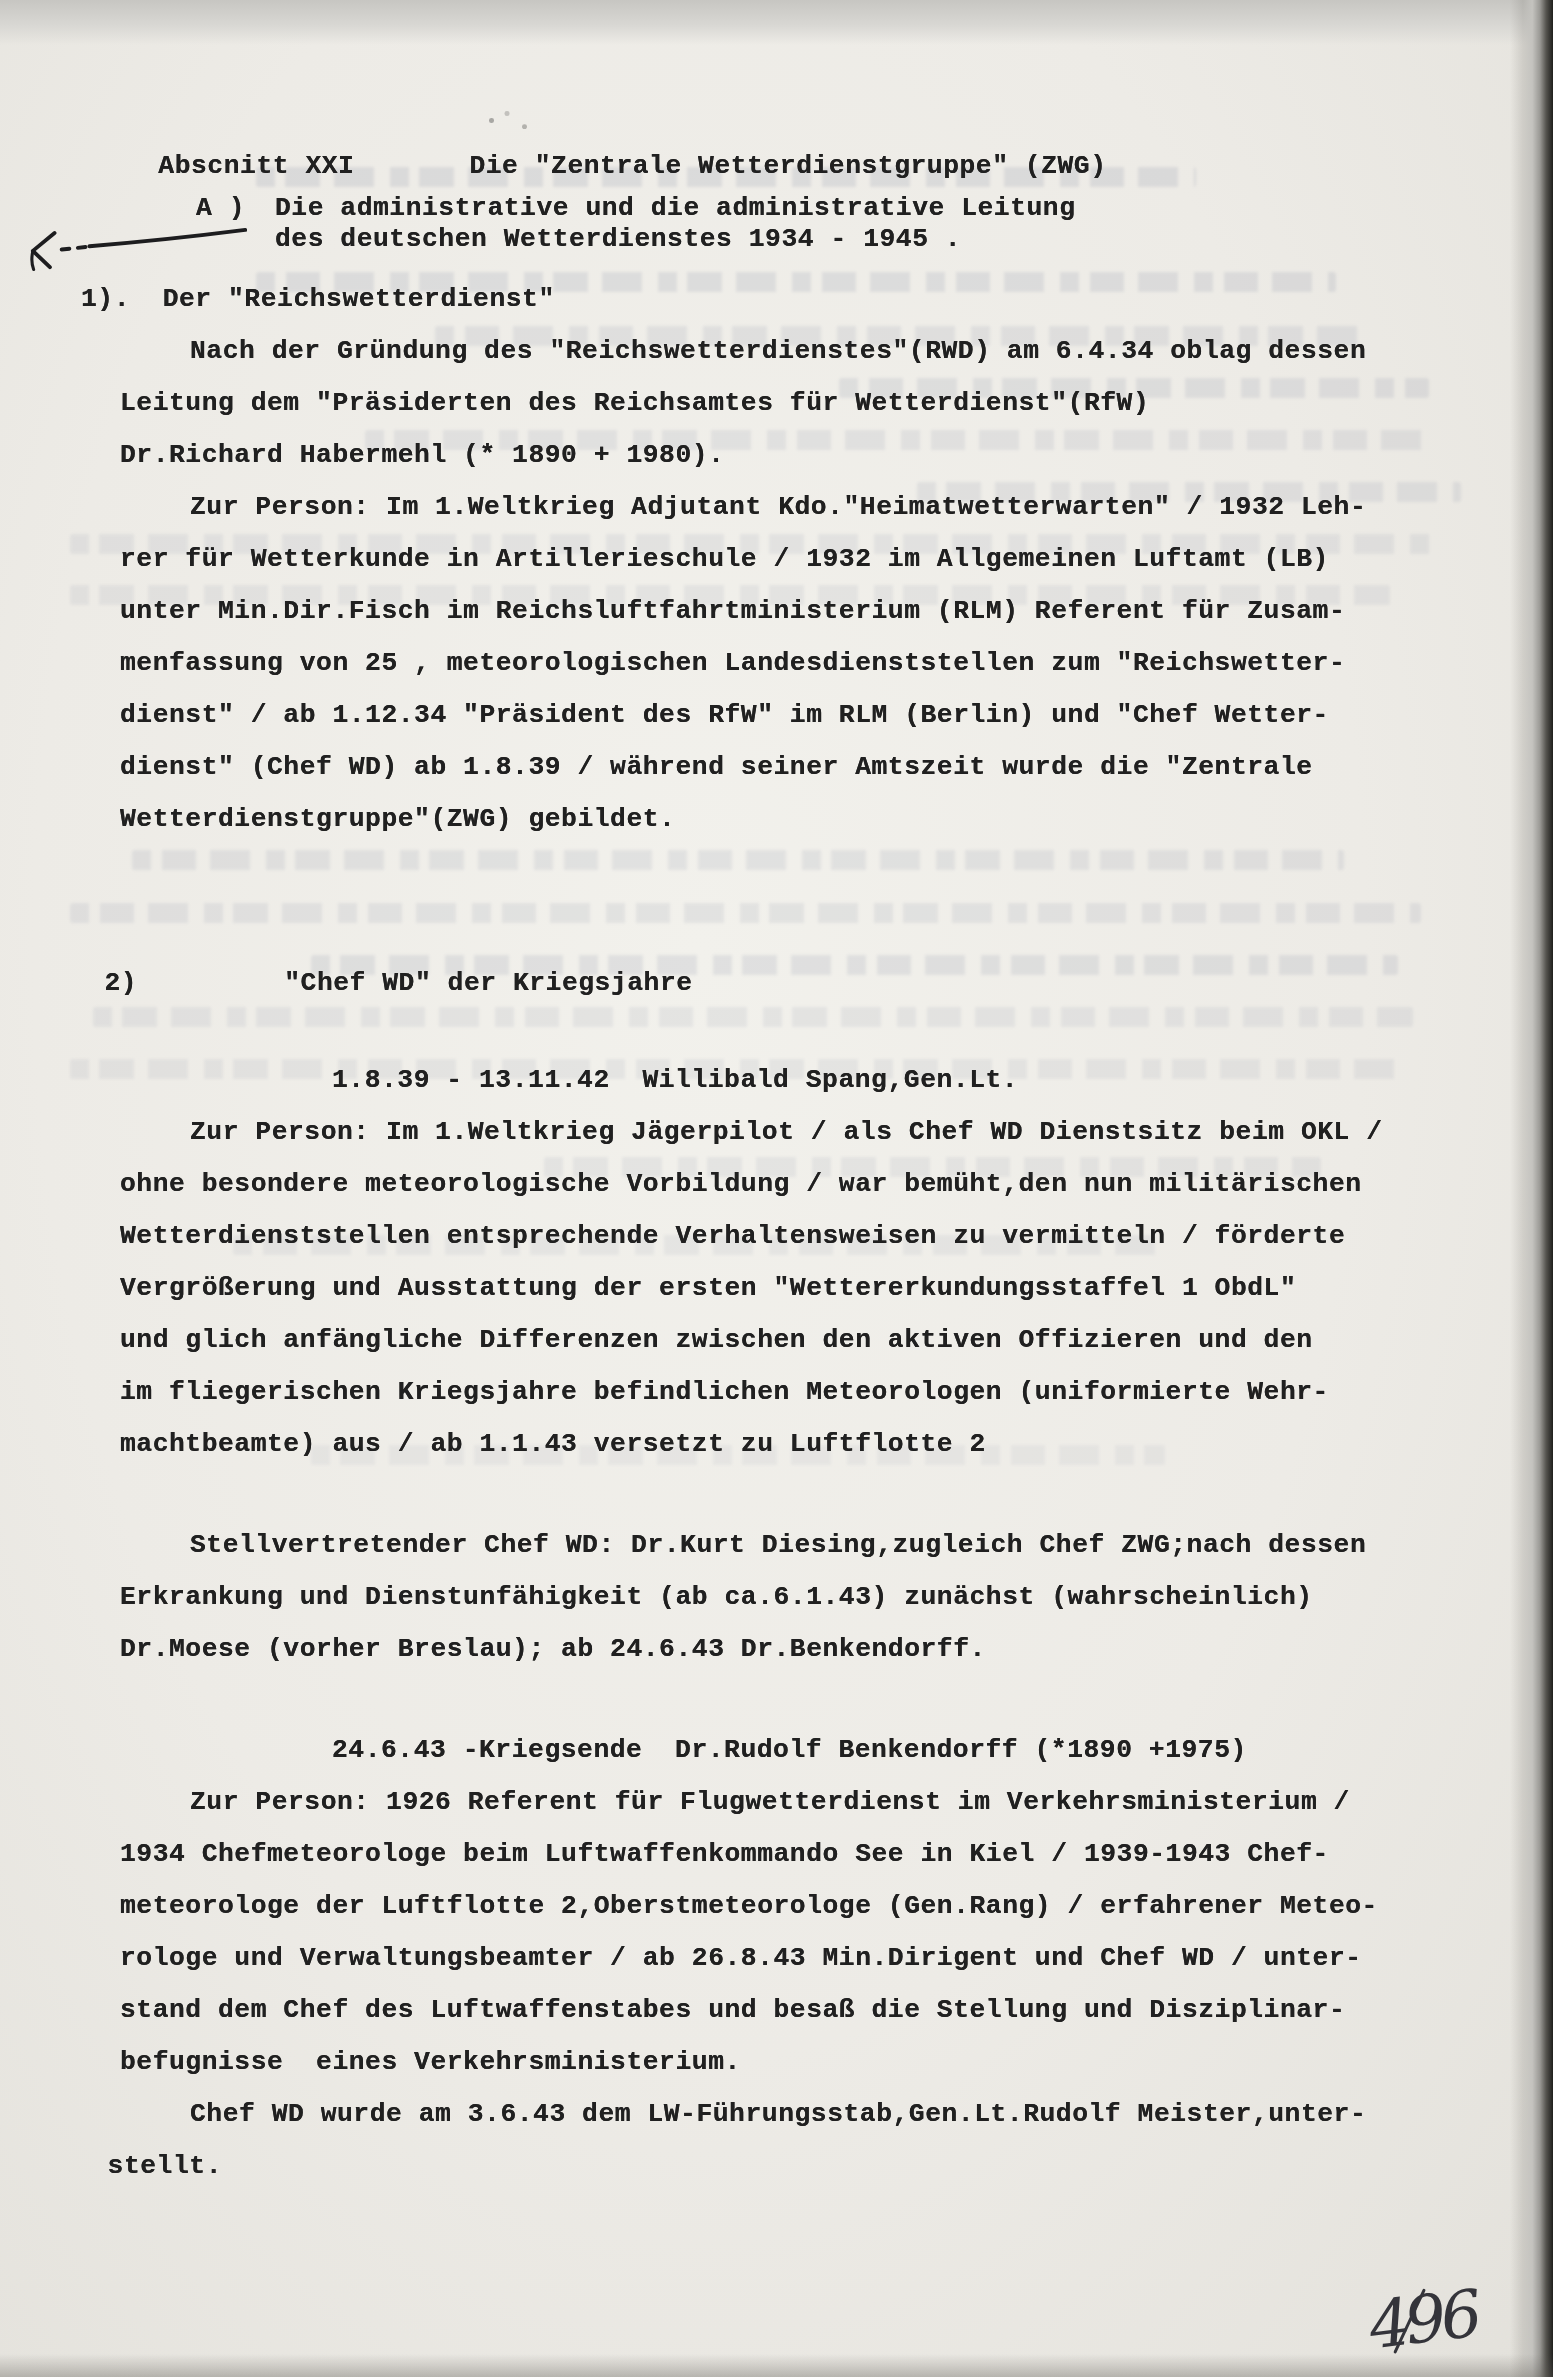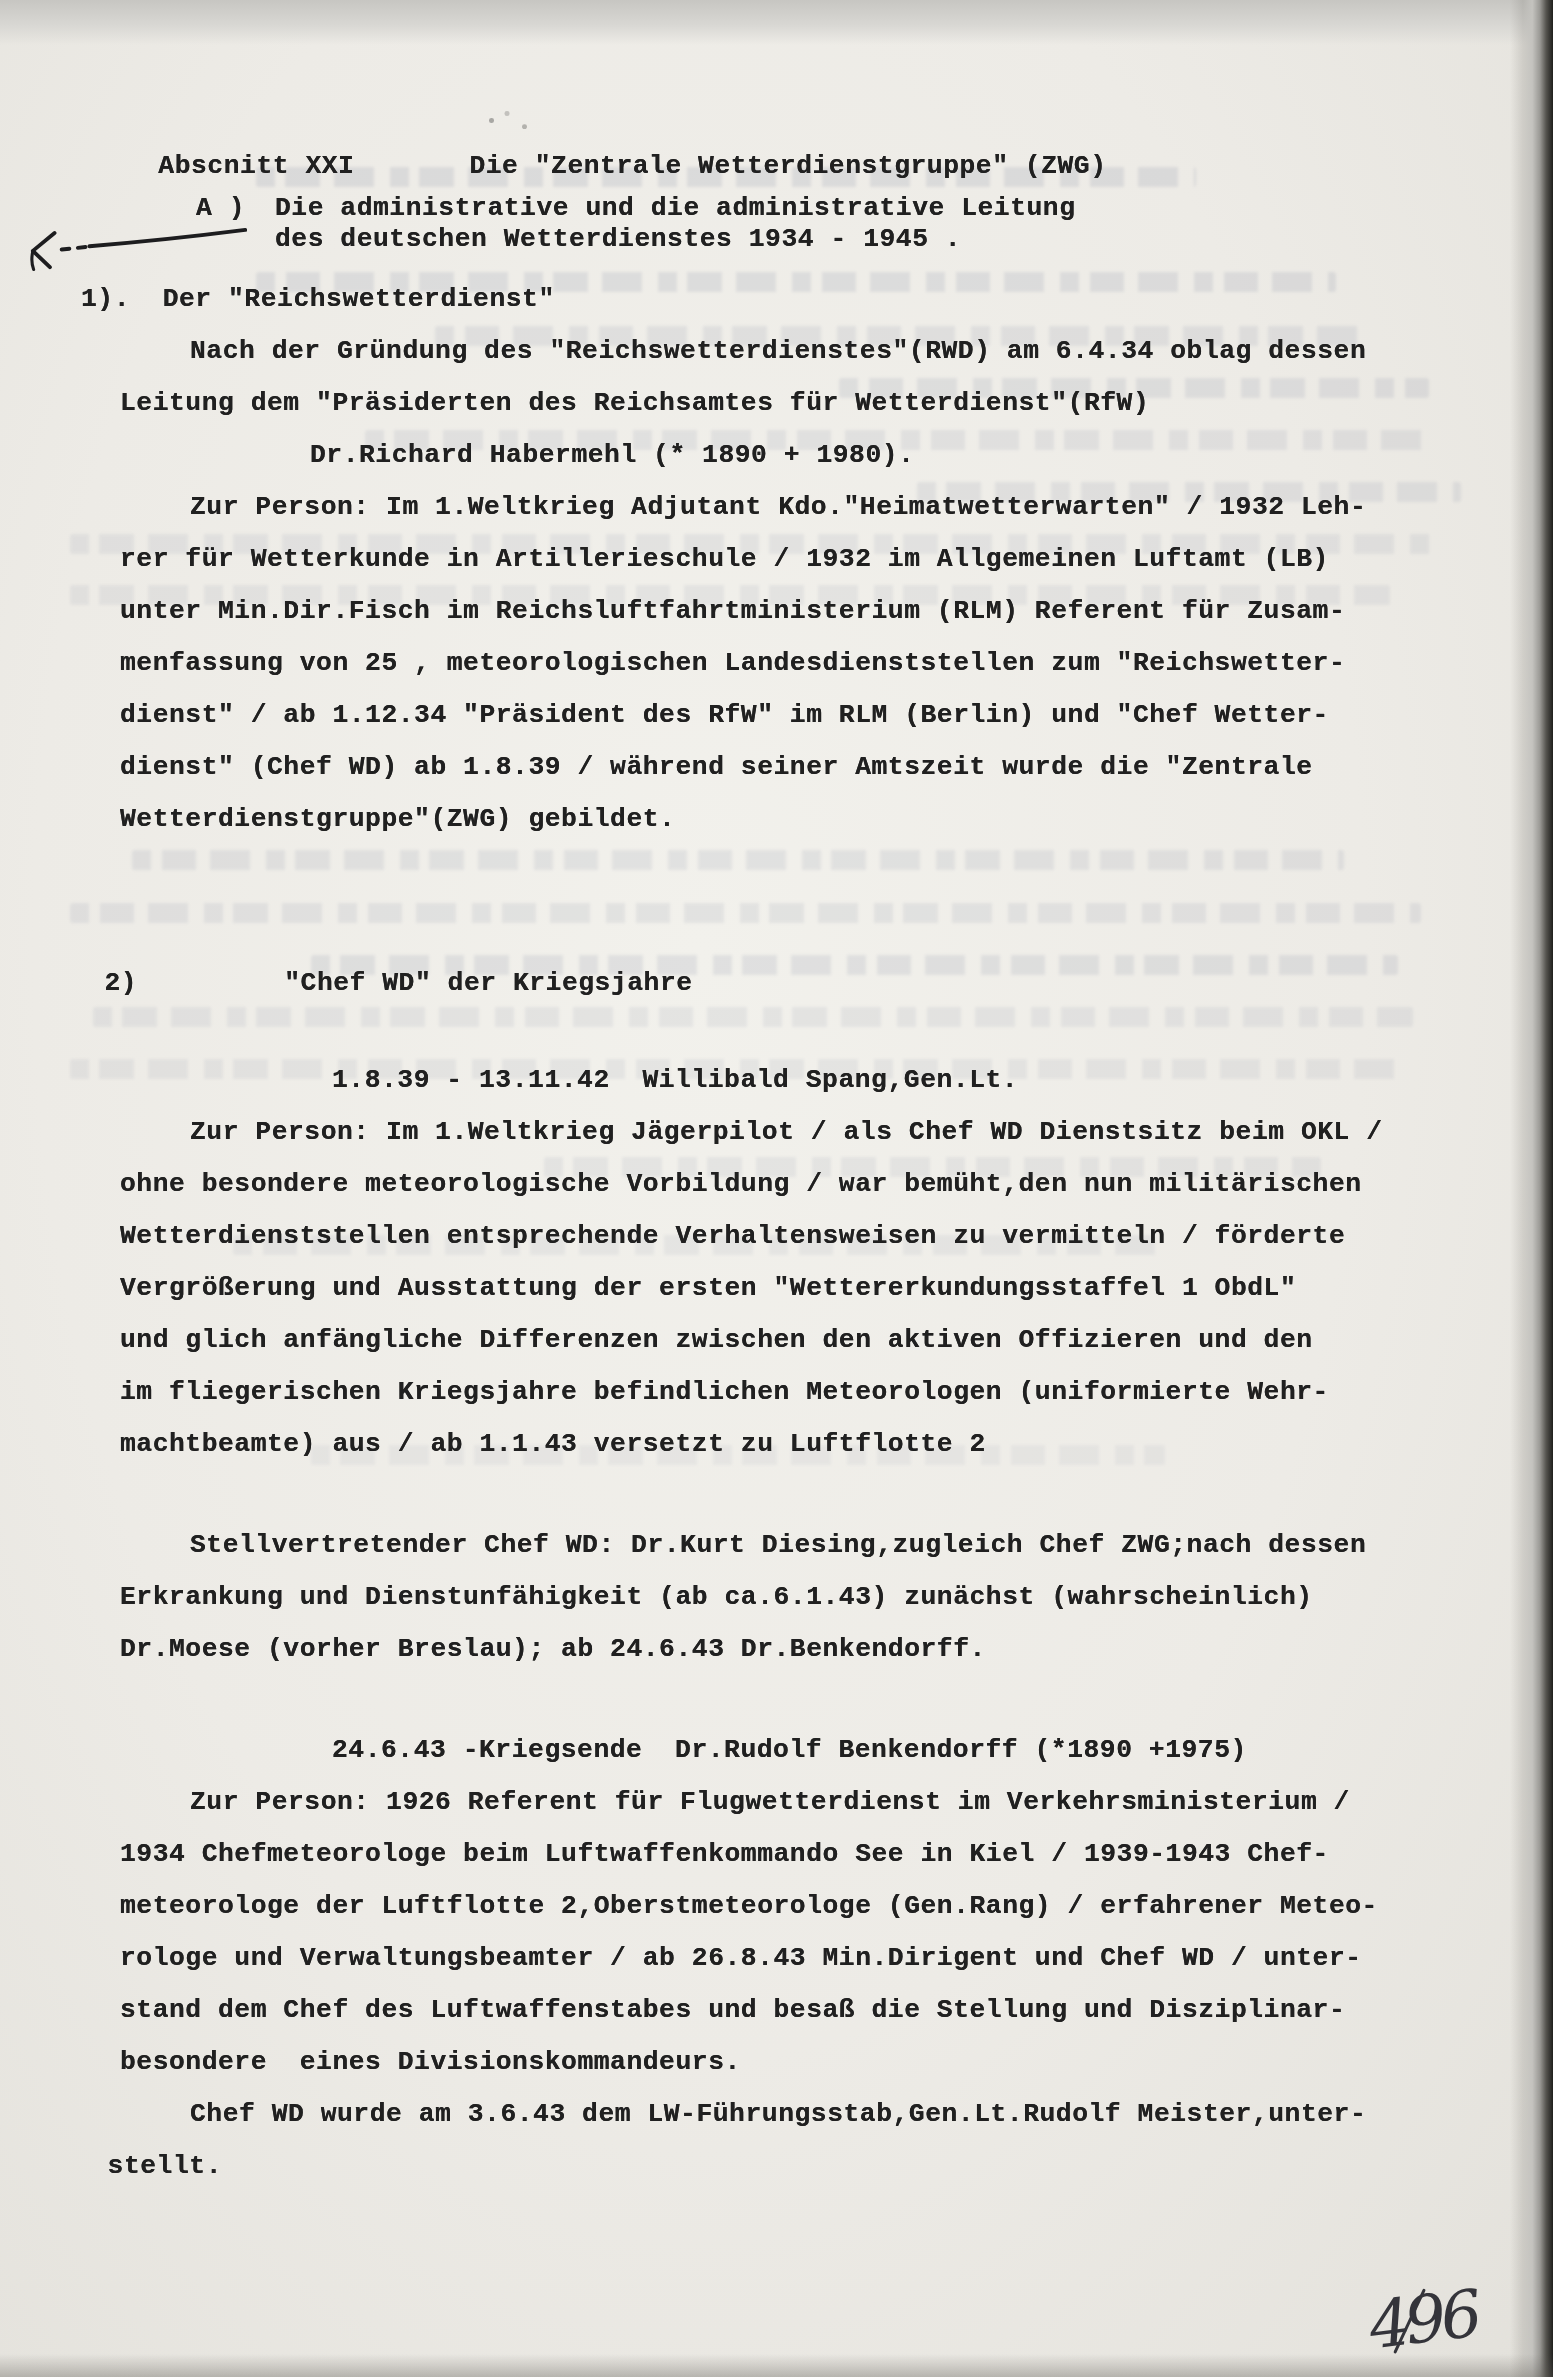--- a/index.html
+++ b/index.html
@@ -20,21 +20,21 @@
       text-shadow:0 0 0.5px rgba(25,25,25,.85);}
   .header{position:absolute;top:120px;left:93px;line-height:31px;white-space:pre;}
   .header .title{margin-left:115px;}
   .subheader{position:absolute;top:193px;left:196px;line-height:31px;display:flex;}
   .subheader .marker{display:inline-block;width:79px;white-space:pre;}
   .subheader .sublines div{white-space:pre;}
   .docbody{position:absolute;top:273px;left:120px;}
   .tline{white-space:pre;line-height:52px;}
   .l-flush{margin-left:0;}
   .l-indent{margin-left:70px;}
-  .l-center{margin-left:190px;font-family:Liberation Mono, monospace;}
+  .l-center{font-family:Liberation Mono, monospace;}
   .l-date{margin-left:212px;}
   .l-out1{margin-left:-39px;}
   .l-out2{margin-left:-15.5px;}
   .l-hang{margin-left:-12.4px;}
   
   .ghost{position:absolute;height:20px;filter:blur(1.7px);border-radius:3.1px;
     background:repeating-linear-gradient(90deg,#77809a 0 18.6px,transparent 18.6px 29.5px,#77809a 29.5px 64px,transparent 64px 78px,#77809a 78px 118px,transparent 118px 134px);}
   
   .arrow{position:absolute;top:216px;left:14px;}
   
@@ -115,21 +115,21 @@
       <div class="tline l-flush">machtbeamte) aus / ab 1.1.43 versetzt zu Luftflotte 2</div>
       <div class="tline l-indent" style="margin-top: 49px;">Stellvertretender Chef WD: Dr.Kurt Diesing,zugleich Chef ZWG;nach dessen</div>
       <div class="tline l-flush">Erkrankung und Dienstunfähigkeit (ab ca.6.1.43) zunächst (wahrscheinlich)</div>
       <div class="tline l-flush">Dr.Moese (vorher Breslau); ab 24.6.43 Dr.Benkendorff.</div>
       <div class="tline l-date" style="margin-top: 49px;">24.6.43 -Kriegsende  Dr.Rudolf Benkendorff (*1890 +1975)</div>
       <div class="tline l-indent">Zur Person: 1926 Referent für Flugwetterdienst im Verkehrsministerium /</div>
       <div class="tline l-flush">1934 Chefmeteorologe beim Luftwaffenkommando See in Kiel / 1939-1943 Chef-</div>
       <div class="tline l-flush">meteorologe der Luftflotte 2,Oberstmeteorologe (Gen.Rang) / erfahrener Meteo-</div>
       <div class="tline l-flush">rologe und Verwaltungsbeamter / ab 26.8.43 Min.Dirigent und Chef WD / unter-</div>
       <div class="tline l-flush">stand dem Chef des Luftwaffenstabes und besaß die Stellung und Disziplinar-</div>
-      <div class="tline l-flush">besondere  eines Divisionskommandeurs.</div>
+      <div class="tline l-flush">befugnisse  eines Verkehrsministerium.</div>
       <div class="tline l-indent">Chef WD wurde am 3.6.43 dem LW-Führungsstab,Gen.Lt.Rudolf Meister,unter-</div>
       <div class="tline l-hang">stellt.</div>
     </div>
 
   <div class="pagenum">496</div>
 
   <div class="spine"></div>
   <div class="bottomshadow"></div>
 </div>
 

